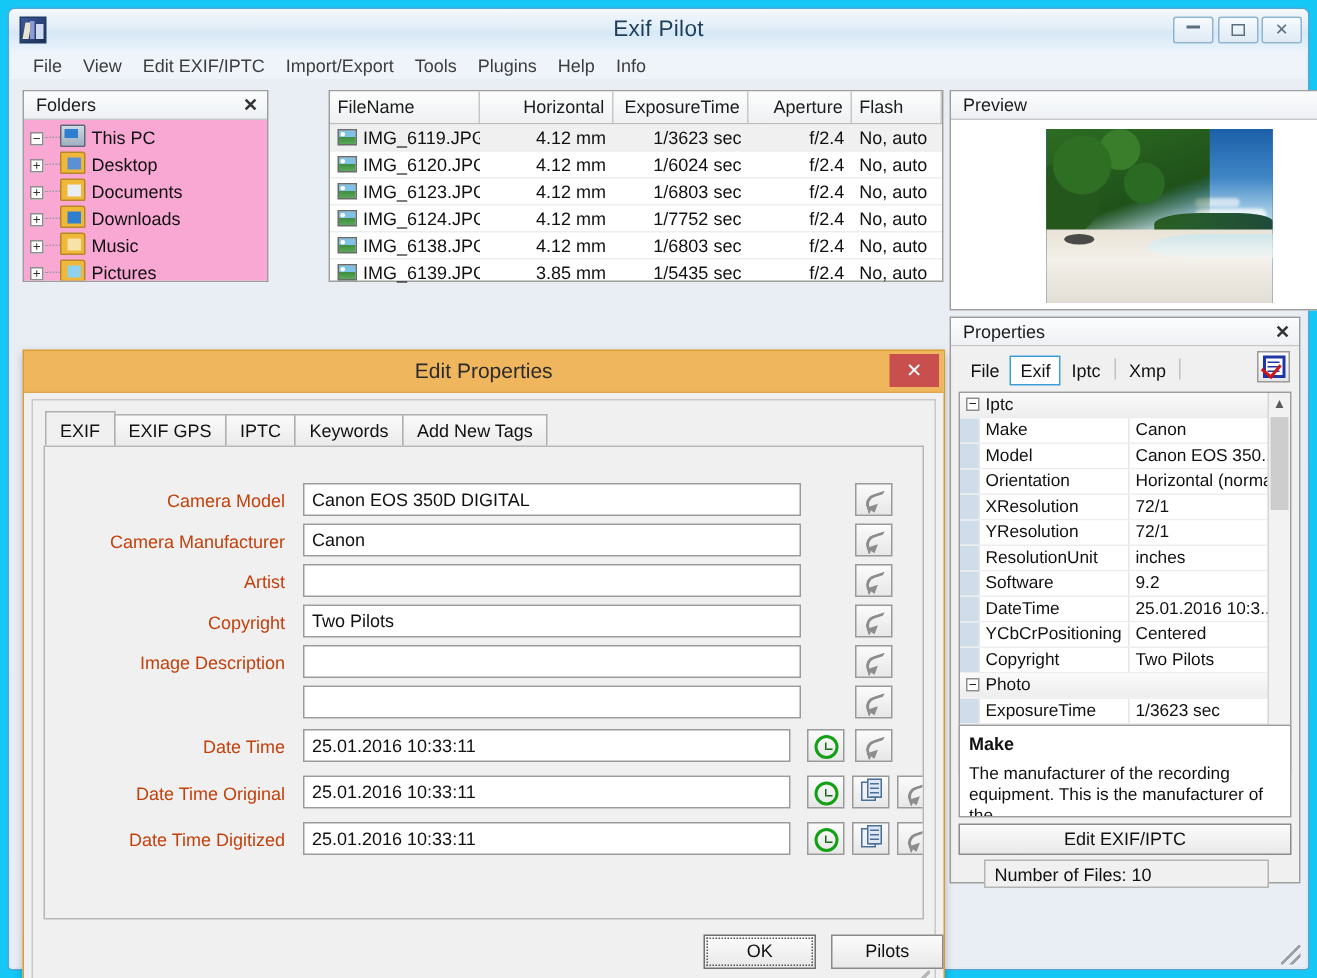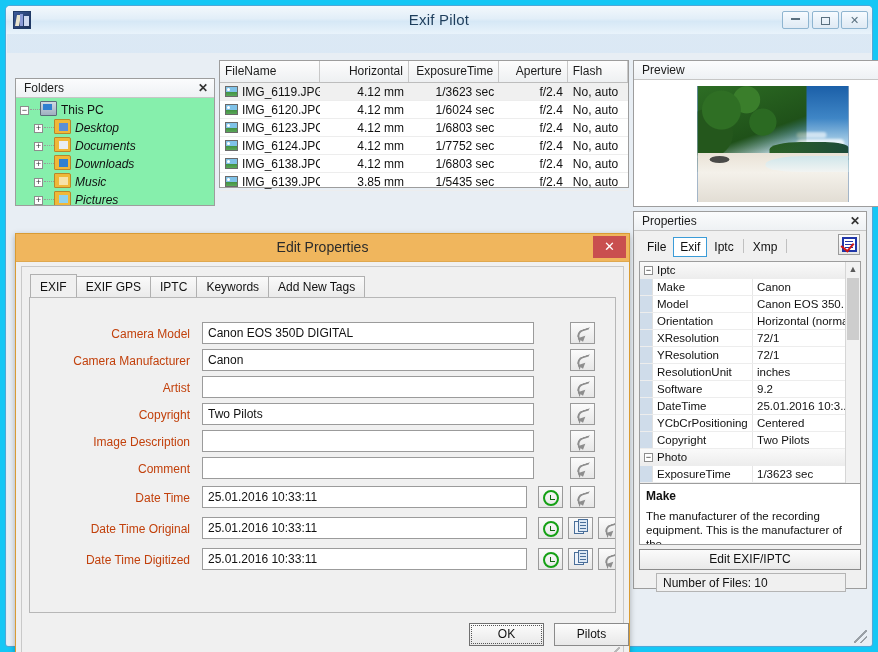--- a/index.html
+++ b/index.html
@@ -74,39 +74,39 @@
     position:relative;
   }
   .panel-title .x{
     position:absolute;right:6px;top:2px;font-size:12px;color:#333;line-height:14px;font-weight:bold;
   }
   .dock{
     position:absolute;background:#fff;border:1px solid #9d9d9d;box-sizing:border-box;
   }
 
   
-  #folders-dock{left:8px;top:25px;width:200px;height:128px;}
-  #tree{position:absolute;left:0;right:0;top:19px;bottom:0;background:#86efac;overflow:hidden;padding:3px 0 4px 4px;}
+  #folders-dock{left:8px;top:7px;width:164px;height:128px;}
+  #tree{position:absolute;left:0;right:0;top:19px;bottom:0;background:#f9a8d4;overflow:hidden;padding:3px 0 4px 4px;}
   .tnode{height:18px;line-height:18px;white-space:nowrap;font-size:12px;color:#111;position:relative;}
   .tbox{
     display:inline-block;width:9px;height:9px;border:1px solid #8d8d8d;background:#fff;
     font-size:9px;line-height:7px;text-align:center;color:#333;vertical-align:1px;margin-right:1px;box-sizing:border-box;
   }
   .tdot{display:inline-block;width:10px;border-top:1px dotted #9a9a9a;vertical-align:4px;}
   .ticon{display:inline-block;width:15px;height:13px;vertical-align:-2px;margin-right:4px;position:relative;}
   .ic-pc{background:linear-gradient(180deg,#cfd9e2,#9fb0c0);border:1px solid #5a6b7a;border-radius:1px;}
   .ic-pc:after{content:"";position:absolute;left:2px;top:2px;width:9px;height:6px;background:#2f7fd0;}
   .ic-folder{background:#f0b838;border:1px solid #b8862a;border-radius:1px 2px 1px 1px;}
   .ic-folder:after{content:"";position:absolute;left:4px;top:3px;right:2px;bottom:2px;background:rgba(255,255,255,.55);}
   .ic-desktop:after{background:#5b8fd6;}
   .ic-docs:after{background:#e9eef4;}
   .ic-dl:after{background:#2f7fd0;}
   .ic-music:after{background:#f7e2a8;}
   .ic-pics:after{background:#8fd2ef;}
-  .indent1{margin-left:14px;font-style:italic;}
+  .indent1{}
 
   
   #list-dock{left:212px;top:7px;width:410px;height:128px;background:#fff;}
   #list-head{display:flex;height:21px;background:linear-gradient(180deg,#fdfdfd,#eef0f2);border-bottom:1px solid #bdbdbd;}
   #list-head .hc{
     border-right:1px solid #c8c8c8;box-sizing:border-box;font-size:12px;color:#1c1c1c;
     padding:3px 5px 0 5px;line-height:15px;overflow:hidden;white-space:nowrap;
   }
   .col-name{width:118px;}
   .col-focal{width:104px;text-align:right;}
@@ -294,20 +294,23 @@
       <div class="s1"></div>
         <div class="s2"></div>
         <div class="s3"></div>
     </div>
     <div id="title-text">Exif Pilot</div>
     <div class="cap-btn" id="btn-min"><span class="glyph"></span></div>
     <div class="cap-btn" id="btn-max"><span class="glyph"></span></div>
     <div class="cap-btn" id="btn-close"><span class="glyph">✕</span></div>
   </div>
 
+  <div id="menubar">
+    <span class="menu-item">File</span><span class="menu-item">View</span><span class="menu-item">Edit EXIF/IPTC</span><span class="menu-item">Import/Export</span><span class="menu-item">Tools</span><span class="menu-item">Plugins</span><span class="menu-item">Help</span><span class="menu-item">Info</span>
+  </div>
 
   <div id="client">
 
     <div class="dock" id="folders-dock">
       <div class="panel-title">
         <span>Folders</span>
         <span class="x">✕</span>
       </div>
       <div id="tree">
         <div class="tnode">
@@ -563,21 +566,20 @@
 
           <div class="frow">
             <div class="flabel">Image Description</div>
             <div class="finput fi-wide"></div>
             <div class="sbtn" style="left:540px">
                 <span class="undo-glyph"></span>
               </div>
           </div>
 
           <div class="frow">
-            <div class="flabel">Comment</div>
             <div class="finput fi-wide"></div>
             <div class="sbtn" style="left:540px">
                 <span class="undo-glyph"></span>
               </div>
           </div>
 
           <div class="frow" style="height:31px">
             <div class="flabel" style="top:7px">Date Time</div>
             <div class="finput fi-date" style="top:4px">25.01.2016 10:33:11</div>
             <div class="sbtn" style="left:508px;top:4px">

